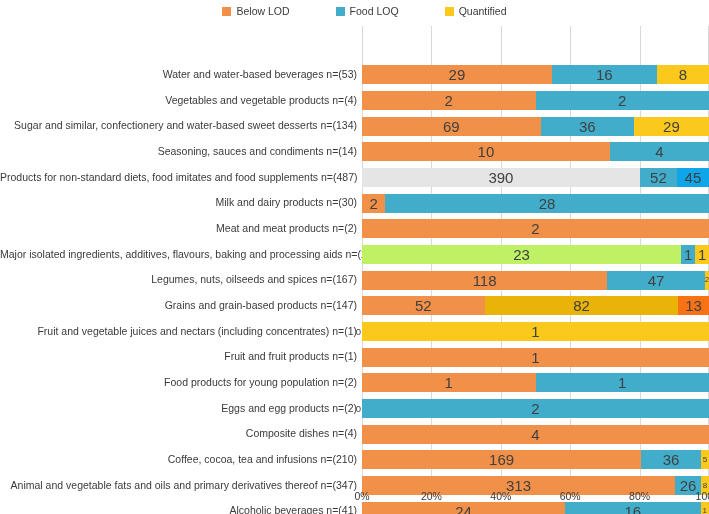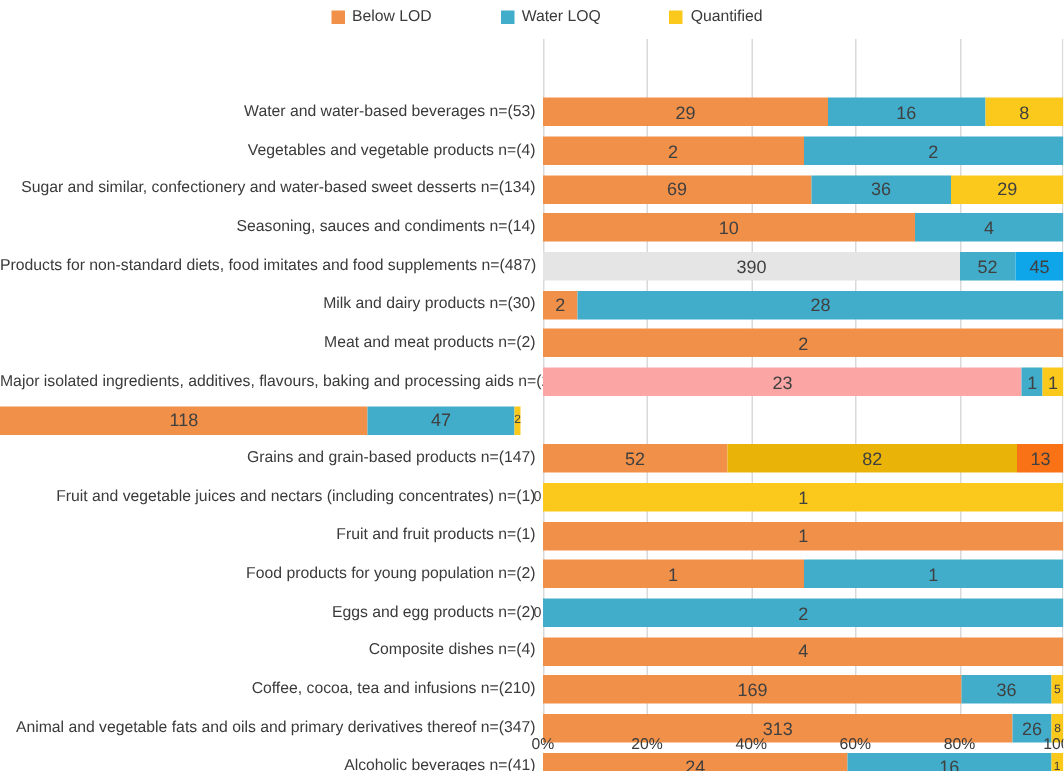--- a/index.html
+++ b/index.html
@@ -84,21 +84,21 @@
   }
   .seg {
     position: relative;
     height: 100%;
     display: flex;
     align-items: center;
     justify-content: center;
     overflow: visible;
   }
   .seg-label {
-    font-size: 12px;
+    font-size: 15px;
     color: #404040;
     line-height: 1;
     white-space: nowrap;
     pointer-events: none;
   }
   .seg-zero {
     position: absolute;
     font-size: 9.5px;
     color: #404040;
     line-height: 1;
@@ -143,21 +143,21 @@
 
 <div id="chart-root">
 
   <div id="legend">
       <div class="legend-item">
         <span class="legend-swatch" style="background: rgb(241, 144, 73);"></span>
         <span class="legend-label">Below LOD</span>
       </div>
       <div class="legend-item">
         <span class="legend-swatch" style="background: rgb(65, 173, 203);"></span>
-        <span class="legend-label">Water LOQ</span>
+        <span class="legend-label">Food LOQ</span>
       </div>
       <div class="legend-item">
         <span class="legend-swatch" style="background: rgb(251, 201, 27);"></span>
         <span class="legend-label">Quantified</span>
       </div>
     </div>
 
   <div id="plot">
     <div id="grid">
         <div class="gridline" style="left: 0px;"></div>
@@ -271,33 +271,34 @@
               </div>
               <div class="seg" style="width: 0px; flex: 0 0 0px;"></div>
               <div class="seg" style="width: 0px; flex: 0 0 0px;"></div>
             </div>
           </div>
         </div>
         <div class="row">
           <div class="row-label">Major isolated ingredients, additives, flavours, baking and processing aids n=(25)</div>
           <div class="bar-wrap">
             <div class="bar">
-              <div class="seg" style="flex: 0 0 92%; background: #fca5a5;">
+              <div class="seg" style="flex: 0 0 92%; background: #bef264;">
                 <span class="seg-label">23</span>
               </div>
               <div class="seg" style="flex: 0 0 4%; background: rgb(65, 173, 203);">
                 <span class="seg-label">1</span>
               </div>
               <div class="seg" style="flex: 0 0 4%; background: rgb(251, 201, 27);">
                 <span class="seg-label">1</span>
               </div>
             </div>
           </div>
         </div>
         <div class="row">
+          <div class="row-label">Legumes, nuts, oilseeds and spices n=(167)</div>
           <div class="bar-wrap">
             <div class="bar">
               <div class="seg" style="flex: 0 0 70.6587%; background: rgb(241, 144, 73);">
                 <span class="seg-label">118</span>
               </div>
               <div class="seg" style="flex: 0 0 28.1437%; background: rgb(65, 173, 203);">
                 <span class="seg-label">47</span>
               </div>
               <div class="seg" style="flex: 0 0 1.1976%; background: rgb(251, 201, 27);">
                 <span class="seg-label" style="font-size: 8px;">2</span>

